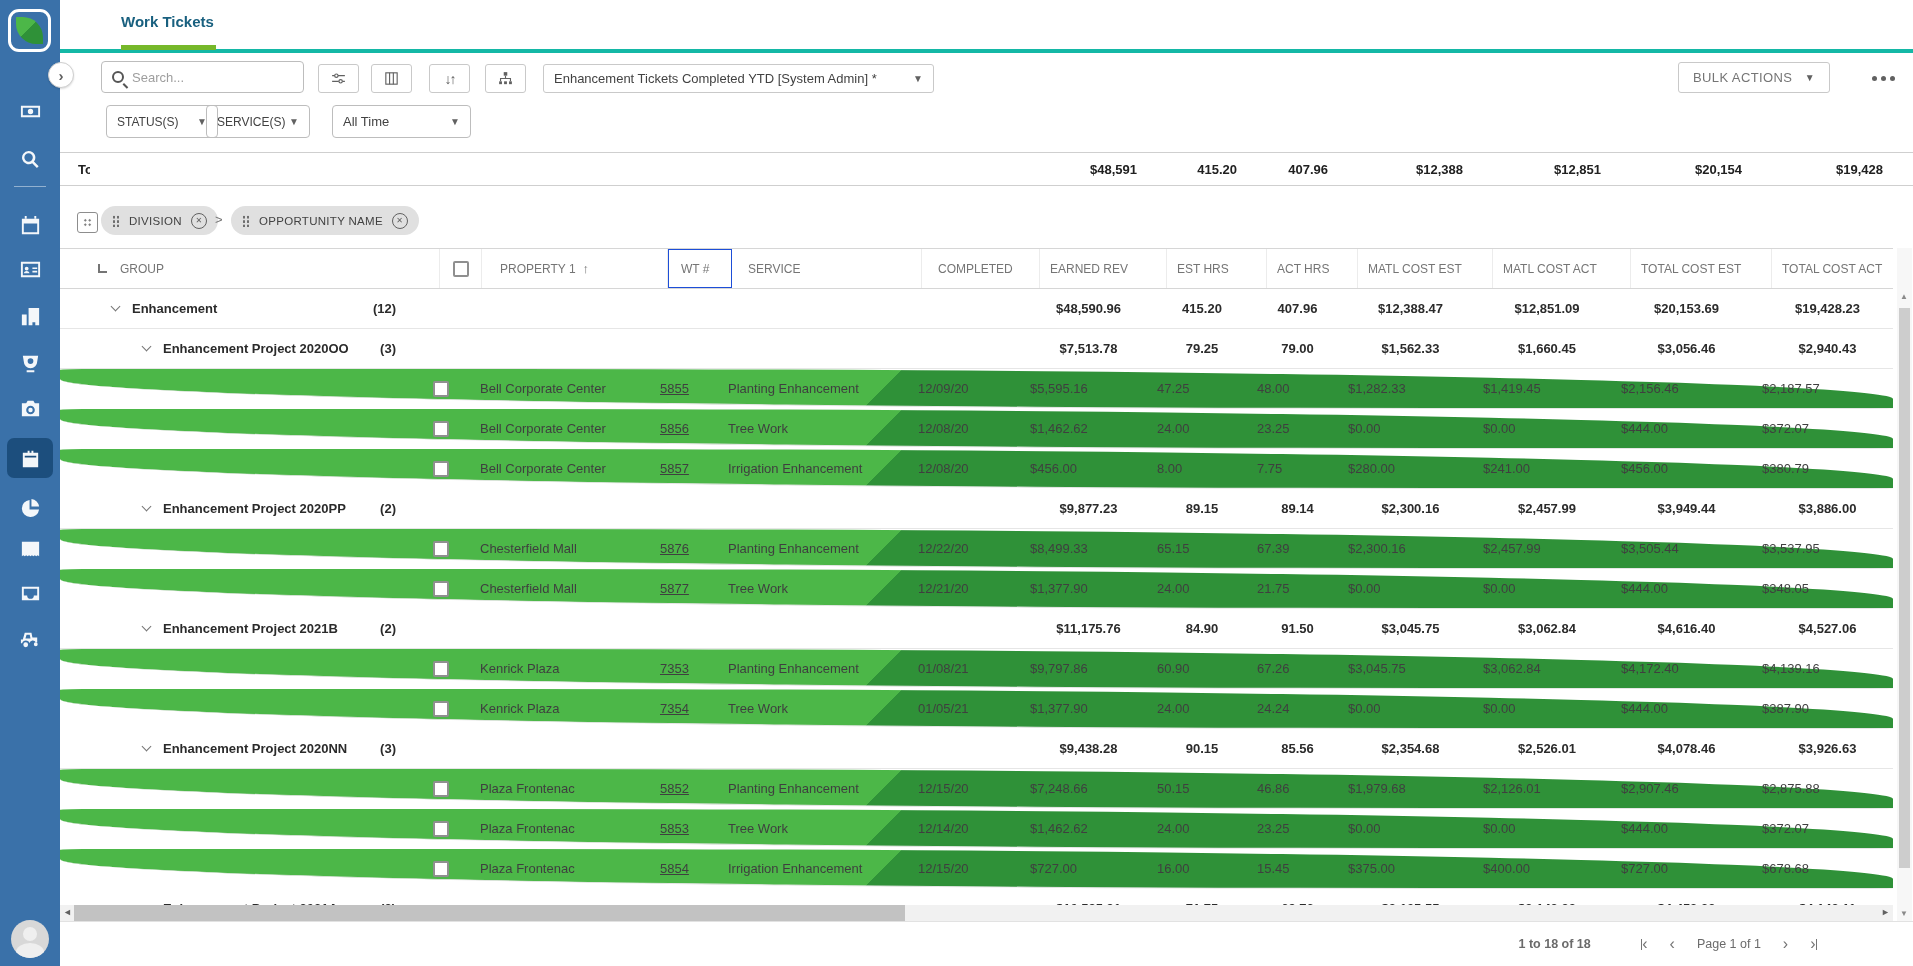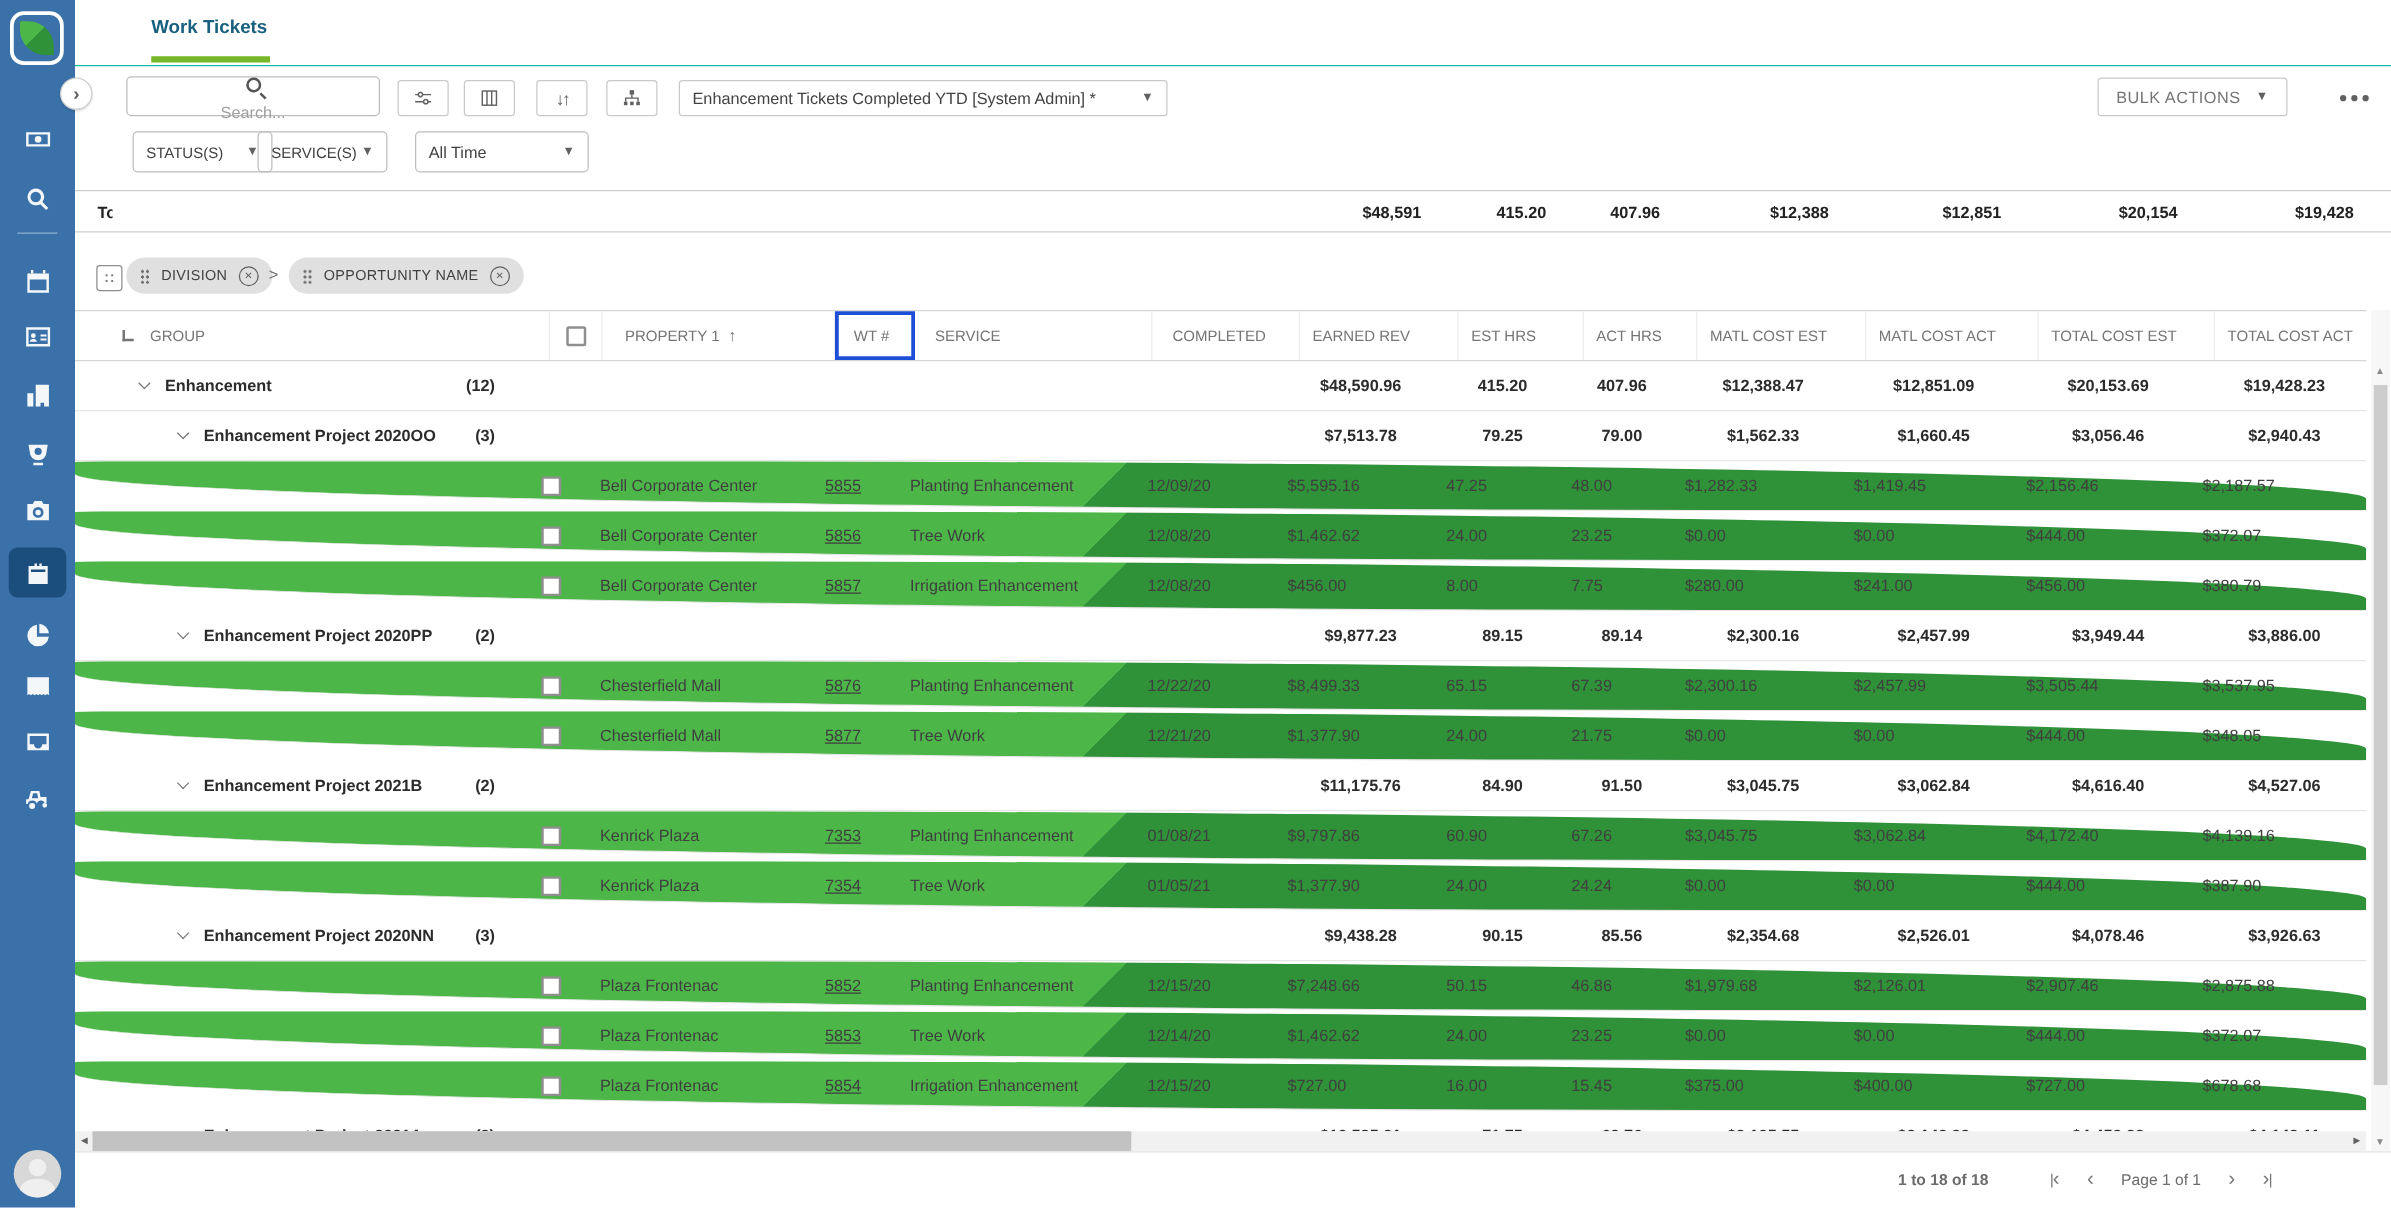--- a/index.html
+++ b/index.html
@@ -23,27 +23,27 @@
   .avatar .head { position:absolute; left:12px; top:7px; width:14px; height:14px; border-radius:50%; background:#efefef; }
   .avatar .bust { position:absolute; left:5px; top:23px; width:28px; height:18px; border-radius:50% 50% 0 0; background:#efefef; }
 
   .collapse-btn { position:absolute; left:48px; top:62px; width:26px; height:26px; border-radius:50%;
     background:#fff; border:1px solid #cfcfcf; box-shadow:0 1px 2px rgba(0,0,0,.15); z-index:9;
     display:flex; align-items:center; justify-content:center; color:#616161; font-size:15px; font-weight:bold; }
 
   
   .main { position:absolute; left:60px; top:0; width:1853px; height:966px; background:#fff; }
 
-  .tabstrip { position:absolute; left:0; top:0; width:1853px; height:53px; border-bottom:1px solid #14b8a6; }
+  .tabstrip { position:absolute; left:0; top:0; width:1853px; height:53px; border-bottom:4px solid #14b8a6; }
   .tab-title { position:absolute; left:61px; top:13px; font-size:15px; font-weight:bold; color:#19607f; }
   .tab-underline { position:absolute; left:61px; top:45px; width:95px; height:5px; background:#76b82a; }
 
   
   .search-box { position:absolute; left:41px; top:61px; width:203px; height:32px; border:1px solid #bdbdbd;
-    border-radius:4px; display:flex; align-items:center; padding:0 10px; gap:8px;flex-direction:column; }
+    border-radius:4px; display:flex; align-items:center; padding:0 10px; gap:8px; }
   .search-box .mag { width:12px; height:12px; border:2px solid #555; border-radius:50%; position:relative; flex:none; }
   .search-box .mag::after { content:""; position:absolute; left:10px; top:10px; width:6px; height:2px;
     background:#555; transform:rotate(45deg); transform-origin:0 0; }
   .search-ph { color:#9e9e9e; font-size:13px; }
 
   .icon-btn { position:absolute; top:64px; height:29px; width:41px; border:1px solid #c9c9c9; border-radius:3px;
     display:flex; align-items:center; justify-content:center; color:#616161; background:#fff; }
   .icon-btn svg { width:17px; height:17px; stroke:#616161; fill:none; stroke-width:1.6; }
   .sort-glyph { font-size:14px; color:#616161; letter-spacing:-2px; }
 
@@ -85,21 +85,21 @@
   .gb-sep { position:absolute; left:155px; top:7px; color:#757575; font-size:13px; }
 
   
   .grid-cols { display:grid; grid-template-columns:360px 42px 186px 64px 190px 118px 127px 100px 91px 135px 138px 141px 141px; width:1833px; }
   .thead { position:absolute; left:0; top:248px; height:41px; border-top:1px solid #d6d6d6; border-bottom:1px solid #d6d6d6;padding-left:20px; }
   .th { display:flex; align-items:center; font-size:12px; color:#757575; border-right:1px solid #ececec;
     padding-left:10px; white-space:nowrap; overflow:hidden; }
   .th.group-h { padding-left:18px; gap:13px; }
   .th.cb-h { justify-content:center; padding-left:0; }
   .th.prop-h { padding-left:18px; gap:7px; }
-  .th.wt-h { border:3px solid #1d4ed8; padding-left:12px; }
+  .th.wt-h { border:1px solid #1d4ed8; padding-left:12px; }
   .th.svc-h { padding-left:16px; } .th.comp-h { padding-left:16px; }
   .collapse-glyph { width:9px; height:9px; border-left:2px solid #757575; border-bottom:2px solid #757575; }
   .sort-arrow { font-size:13px; color:#757575; }
   .checkbox { width:16px; height:16px; border:2px solid #8f8f8f; border-radius:2px; background:#fff; }
 
   .tbody { position:absolute; left:0; top:289px; width:1853px; height:616px; overflow:hidden; }
   .trow { height:40px; border-bottom:1px solid #e6e6e6; align-items:center; font-size:13px; color:#3f3f3f; }
   .trow.group1, .trow.group2 { font-weight:bold; color:#2b2b2b;text-align:center; }
   .td { white-space:nowrap; overflow:hidden; }
   .td.num { padding-left:10px; }

